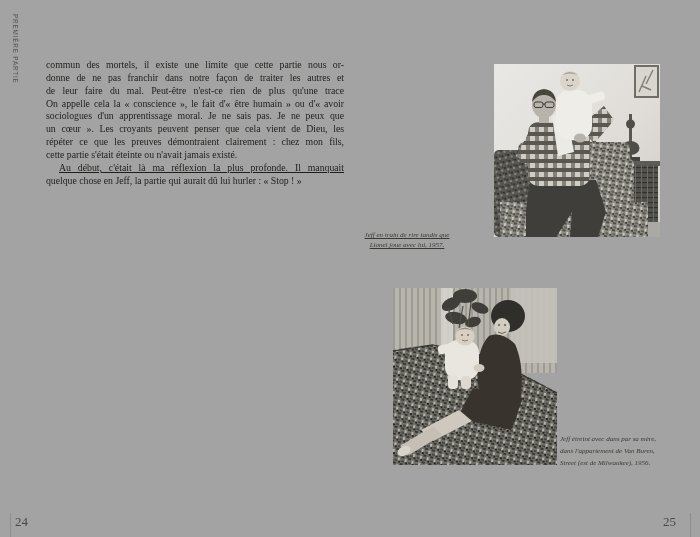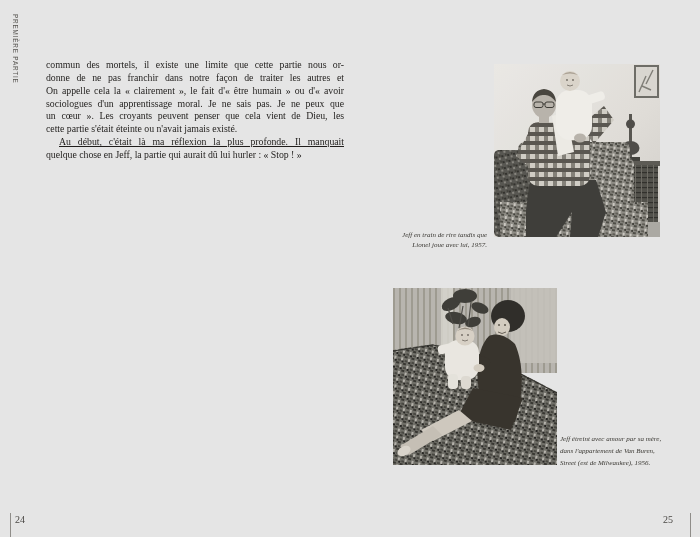--- a/index.html
+++ b/index.html
@@ -1,17 +1,17 @@
 <!DOCTYPE html>
 <html><head>
 <meta charset="utf-8">
 <style>
   html,body{margin:0;padding:0;background:#fff;}
   .spread{
-    position:relative;width:700px;height:537px;background:#e5e5e5;overflow:hidden;
+    position:relative;width:700px;height:537px;background:#a3a3a3;overflow:hidden;
     font-family:"Liberation Serif",serif;
   }
   
   .margin-label{
     position:absolute;left:12px;top:14px;
     writing-mode:vertical-rl;
     font-family:"Liberation Sans",sans-serif;
     font-size:6.4px;letter-spacing:0.8px;color:#55534f;
   }
   
@@ -29,46 +29,48 @@
   
   .photo{position:absolute;overflow:hidden;}
   .photo svg{display:block;filter:blur(0.45px) contrast(0.96) brightness(1.02);}
   .photo1{left:494px;top:64px;width:166px;height:173px;}
   .photo2{left:393px;top:288px;width:164px;height:177px;}
   
   .caption{
     position:absolute;font-style:italic;color:#3a3833;
     font-size:7px;line-height:10px;
   }
-  .caption1{left:327px;top:230px;width:160px;text-align:right;}
+  .caption1{left:327px;top:230px;width:160px;text-align:center;text-decoration:underline;}
   .caption2{left:560px;top:433px;width:130px;text-align:left;line-height:12.2px;}
   
   .folio{
-    position:absolute;top:514px;font-size:10px;color:#4a4845;
+    position:absolute;top:514px;font-size:13px;color:#4a4845;
     font-family:"Liberation Serif",serif;
   }
   .folio-left{left:15px;}
   .folio-right{left:663px;width:22px;text-align:left;}
   .corner-rule{position:absolute;top:513px;width:1px;height:24px;background:#8f8d89;}
   .rule-left{left:10px;}
   .rule-right{left:690px;}
 </style>
 </head>
 <body>
 
 <div class="spread">
 
   <div class="margin-label">PREMIÈRE PARTIE</div>
 
   <div class="bodytext">
     <div class="line">commun des mortels, il existe une limite que cette partie nous or-</div>
     <div class="line">donne de ne pas franchir dans notre façon de traiter les autres et</div>
-    <div class="line">On appelle cela la « clairement », le fait d'« être humain » ou d'« avoir</div>
+    <div class="line">de leur faire du mal. Peut-être n'est-ce rien de plus qu'une trace</div>
+    <div class="line">On appelle cela la « conscience », le fait d'« être humain » ou d'« avoir</div>
     <div class="line">sociologues d'un apprentissage moral. Je ne sais pas. Je ne peux que</div>
     <div class="line">un cœur ». Les croyants peuvent penser que cela vient de Dieu, les</div>
+    <div class="line">répéter ce que les preuves démontraient clairement : chez mon fils,</div>
     <div class="line last">cette partie s'était éteinte ou n'avait jamais existé.</div>
     <div class="line indent">Au début, c'était là ma réflexion la plus profonde. Il manquait</div>
     <div class="line last">quelque chose en Jeff, la partie qui aurait dû lui hurler : « Stop ! »</div>
   </div>
 
   <div class="photo photo1">
     <svg width="166" height="173" viewBox="0 0 166 173" xmlns="http://www.w3.org/2000/svg">
       <defs>
         <linearGradient id="wall1" x1="0" y1="0" x2="1" y2="1">
           <stop offset="0" stop-color="#eae8e4"></stop>
@@ -203,21 +205,21 @@
       <circle cx="72" cy="48" r="9.5" fill="#d6cfc4"></circle>
       <path d="M64,43 Q72,36 80,43 Q72,39 64,43 Z" fill="#8f8678"></path>
       <circle cx="69" cy="47" r="0.9" fill="#6b655c"></circle>
       <circle cx="75" cy="47" r="0.9" fill="#6b655c"></circle>
       <path d="M69,52 Q72,54 75,52" stroke="#6b655c" stroke-width="0.8" fill="none"></path>
       <ellipse cx="86" cy="80" rx="5.5" ry="4" fill="#d2cbbf"></ellipse>
     </svg>
   </div>
 
   <div class="caption caption2">
-    <div>Jeff étreint avec amour par sa mère,</div>
+    <div>Jeff étreint avec dans par sa mère,</div>
     <div>dans l'appartement de Van Buren,</div>
     <div>Street (est de Milwaukee), 1956.</div>
   </div>
 
   <div class="corner-rule rule-left"></div>
   <div class="corner-rule rule-right"></div>
   <div class="folio folio-left">24</div>
   <div class="folio folio-right">25</div>
 
 </div>

